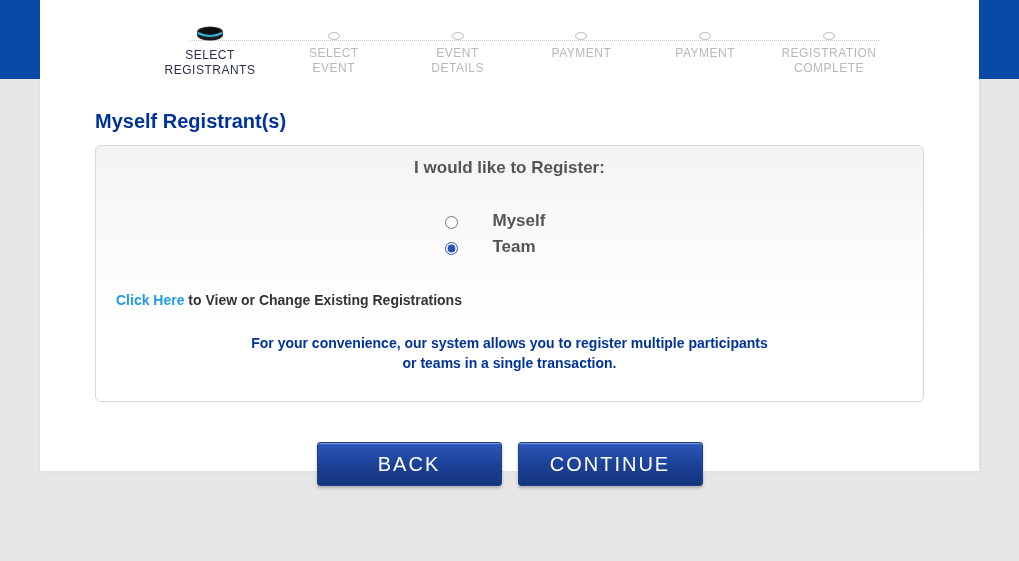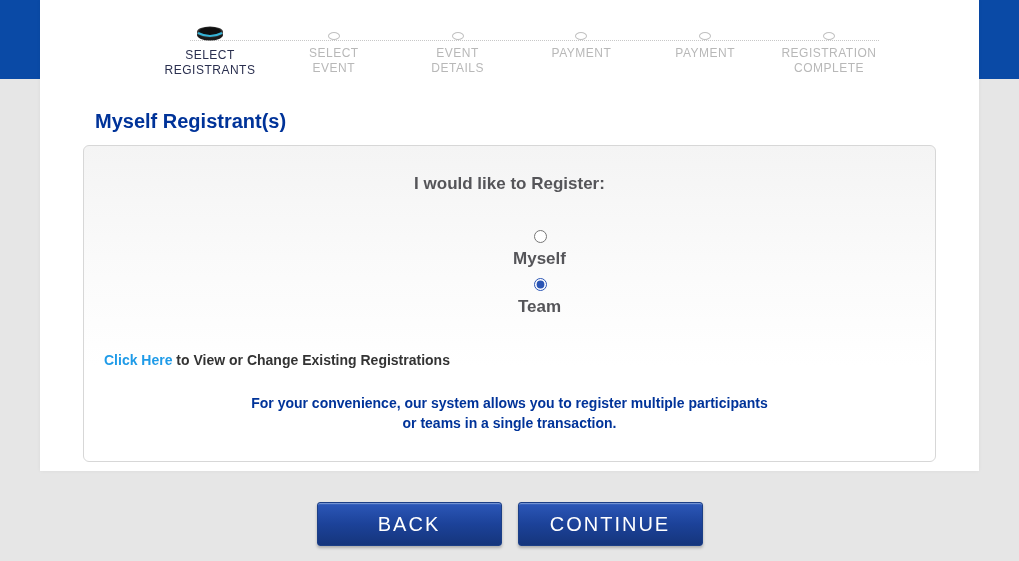--- a/index.html
+++ b/index.html
@@ -76,44 +76,43 @@
   
   .section-title {
     color: #003399;
     font-size: 20px;
     font-weight: bold;
     padding: 20px 0 12px 55px;
   }
 
   
   .panel {
-    margin: 0 43px;
+    margin: 0 55px;
     border: 1px solid #d7d7d7;
     border-radius: 6px;
     background: linear-gradient(#f4f4f4, #fafafa 35%, #ffffff 70%);
-    padding: 28px 20px 28px 20px;
+    padding: 12px 20px 28px 20px;
   }
   .prompt {
     text-align: center;
     font-size: 17px;
     font-weight: bold;
     color: #555559;
     margin-bottom: 30px;
   }
   .options {
     width: 260px;
     margin: 0 auto 32px auto;
     padding-left: 60px;
   }
   .option-row {
     display: flex;
     align-items: center;
-    gap: 6px;
+    gap: 32px;
     padding: 3px 0;
-    flex-direction: column;
   }
   .option-row input[type=radio] {
     width: 13px; height: 13px;
     accent-color: #2a55b5;
   }
   .option-label {
     font-size: 17px;
     font-weight: bold;
     color: #555559;
   }

